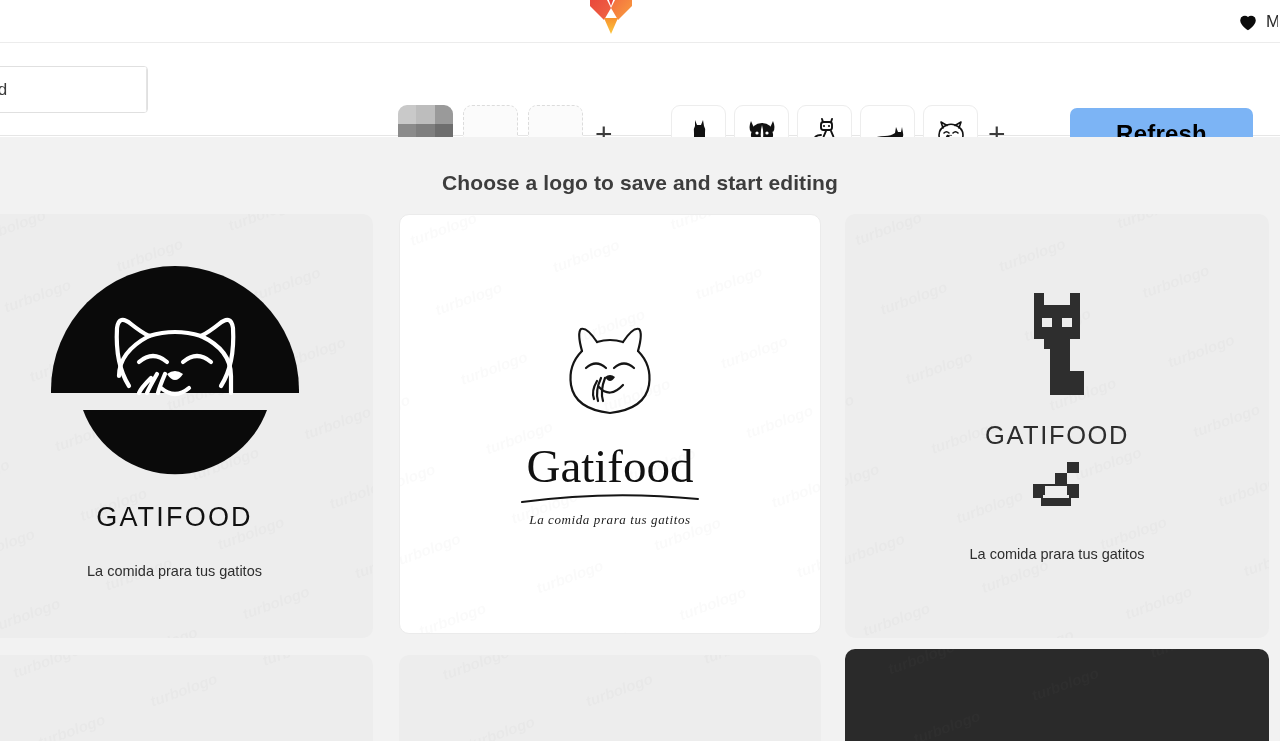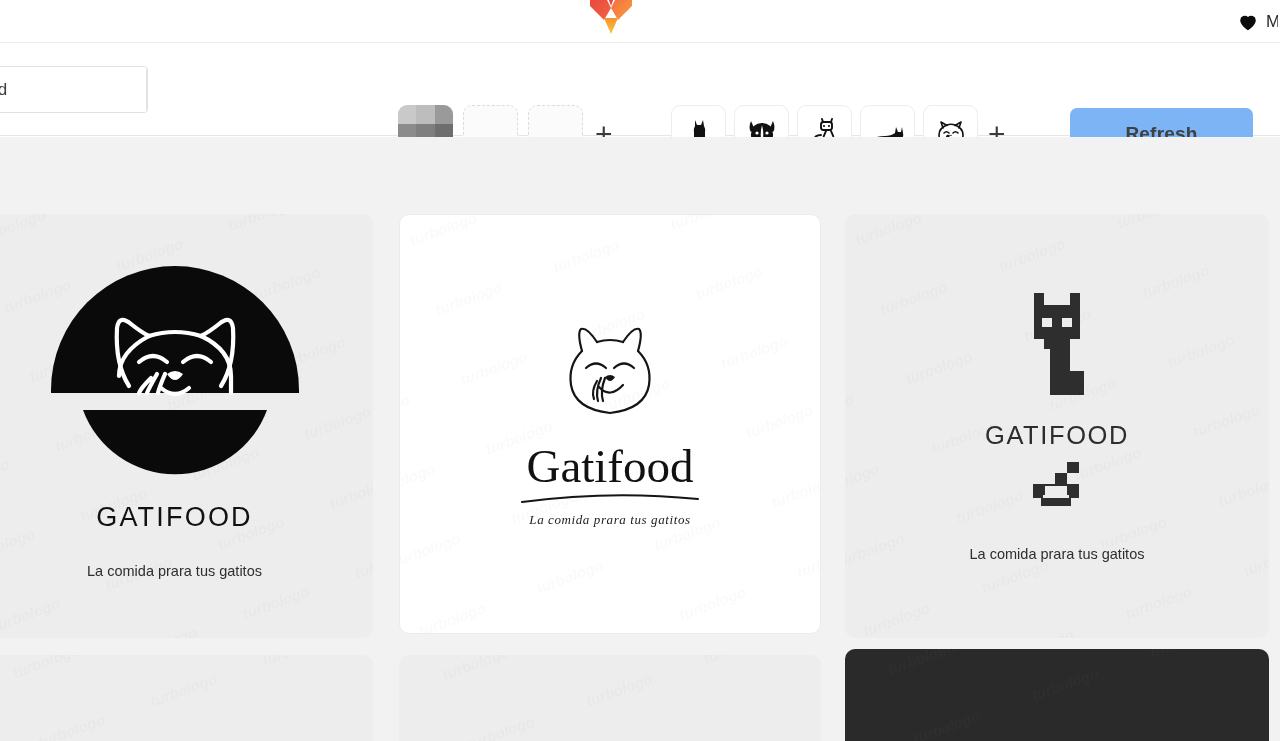--- a/index.html
+++ b/index.html
@@ -94,21 +94,21 @@
     display: flex; align-items: center; justify-content: center;
     cursor: pointer;
   }
   .icon-btn svg { display: block; }
 
   
   #refresh-button {
     position: absolute; left: 1070px; top: 65px;
     width: 183px; height: 52px; border-radius: 7px;
     border: none; cursor: pointer;
-    color: #404040; font-size: 19px; font-weight: bold;
+    color: #000000; font-size: 24px; font-weight: bold;
     font-family: "Liberation Sans", sans-serif;
     letter-spacing: .2px;
   }
 
   
   #main {
     position: absolute; left: 0; top: 137px; width: 1280px; height: 604px;
     background: #f2f2f2;
     overflow: hidden;
   }
@@ -319,20 +319,21 @@
     </div>
 
     <span class="plus-btn">+</span>
   </div>
 
   <button id="refresh-button" style="background:#7cb4f5">Refresh</button>
 </div>
 
 <div id="main">
 
+  <div id="page-title">Choose a logo to save and start editing</div>
 
   <div class="card tint-light" id="card1">
     <div class="wm">
         <span>turbologo</span>
         <span>turbologo</span>
         <span>turbologo</span>
         <span>turbologo</span>
         <span>turbologo</span>
         <span>turbologo</span>
         <span>turbologo</span>

